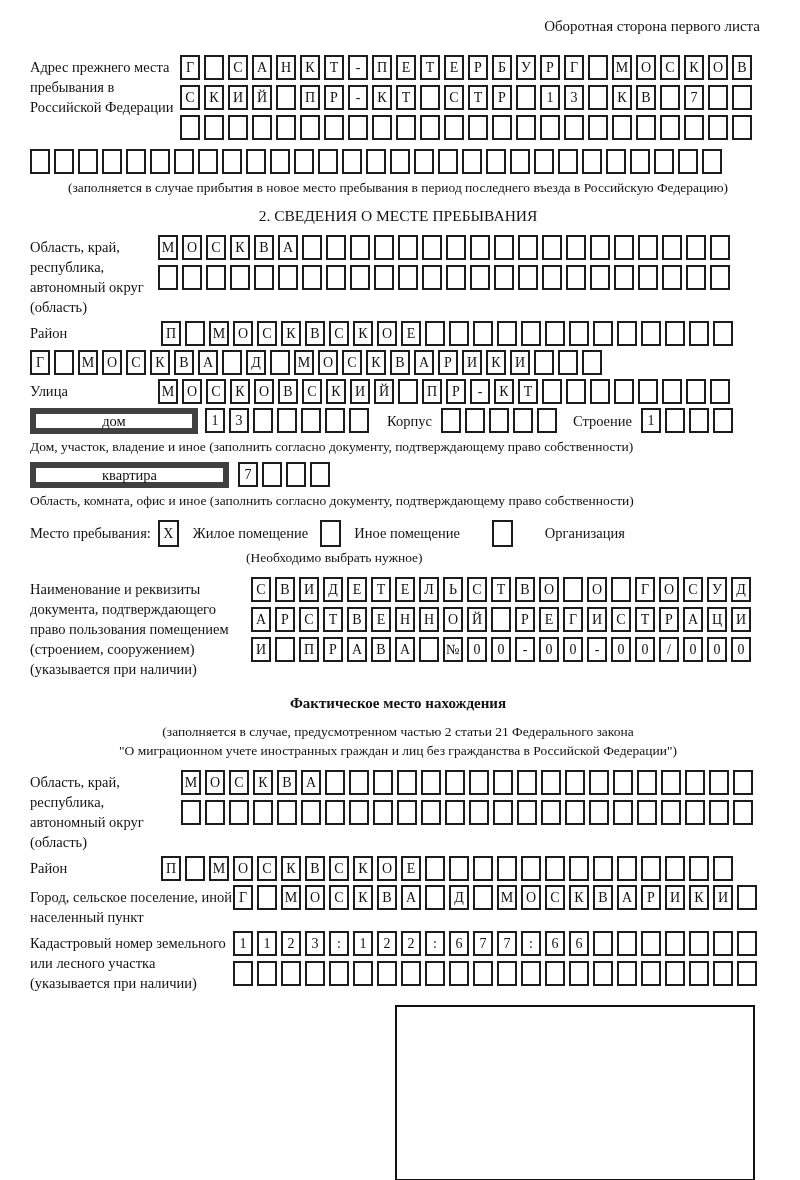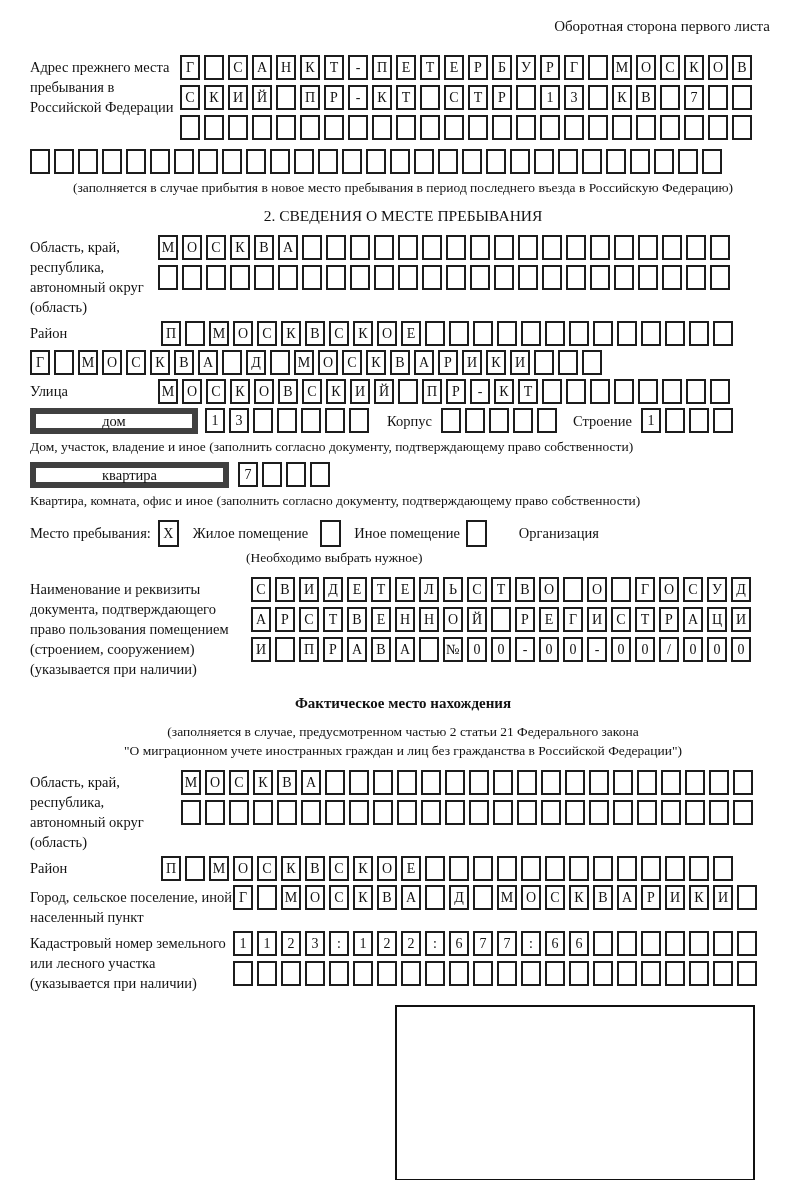--- a/index.html
+++ b/index.html
@@ -2,21 +2,21 @@
 <html><head>
 <meta charset="utf-8">
 <style>
   * { margin:0; padding:0; box-sizing:border-box; }
   html,body { background:#ffffff; }
   body {
     width:800px; height:1180px;
     font-family:"Liberation Serif","DejaVu Serif",serif;
     color:#121212; overflow:hidden;
   }
-  .page { width:800px; height:1180px; padding:10px 24px 10px 30px; }
+  .page { width:800px; height:1180px; padding:10px 34px 10px 30px; }
 
   .header-note { text-align:right; font-size:15px; margin:8px 6px 20px 0; }
 
   .frow { display:flex; align-items:flex-start; margin-bottom:4px; }
   .label { font-size:14.5px; line-height:20px; flex:none; padding-top:2px; }
   .lw150 { width:150px; }
   .lw128 { width:128px; }
   .lw131 { width:131px; }
   .lw151 { width:151px; }
   .lw203 { width:203px; }
@@ -364,28 +364,28 @@
 
   <div class="frow">
     <div class="longbox kv-box">квартира</div>
     <div class="cells">
         <span class="cell">7</span>
         <span class="cell"></span>
         <span class="cell"></span>
         <span class="cell"></span>
       </div>
   </div>
-  <div class="note mb6">Квартира, комната, офис и иное (заполнить согласно документу, подтверждающему право собственности)</div>
+  <div class="note mb6">Область, комната, офис и иное (заполнить согласно документу, подтверждающему право собственности)</div>
 
   <div class="frow place-row">
     <span class="opt-label" style="margin-right:7px;">Место пребывания:</span>
     <span class="checkbox">X</span>
     <span class="opt-label" style="margin:0 12px 0 14px;">Жилое помещение</span>
     <span class="checkbox"></span>
-    <span class="opt-label" style="margin:0 6px 0 13px;">Иное помещение</span>
+    <span class="opt-label" style="margin:0 32px 0 13px;">Иное помещение</span>
     <span class="checkbox"></span>
     <span class="opt-label" style="margin-left:32px;">Организация</span>
   </div>
   <div class="note mb10" style="margin-left:216px;">(Необходимо выбрать нужное)</div>
 
   <div class="frow">
     <div class="label lw221">Наименование и реквизиты документа, подтверждающего право пользования помещением (строением, сооружением) (указывается при наличии)</div>
     <div>
       <div class="cells cellrow">
           <span class="cell">С</span>

